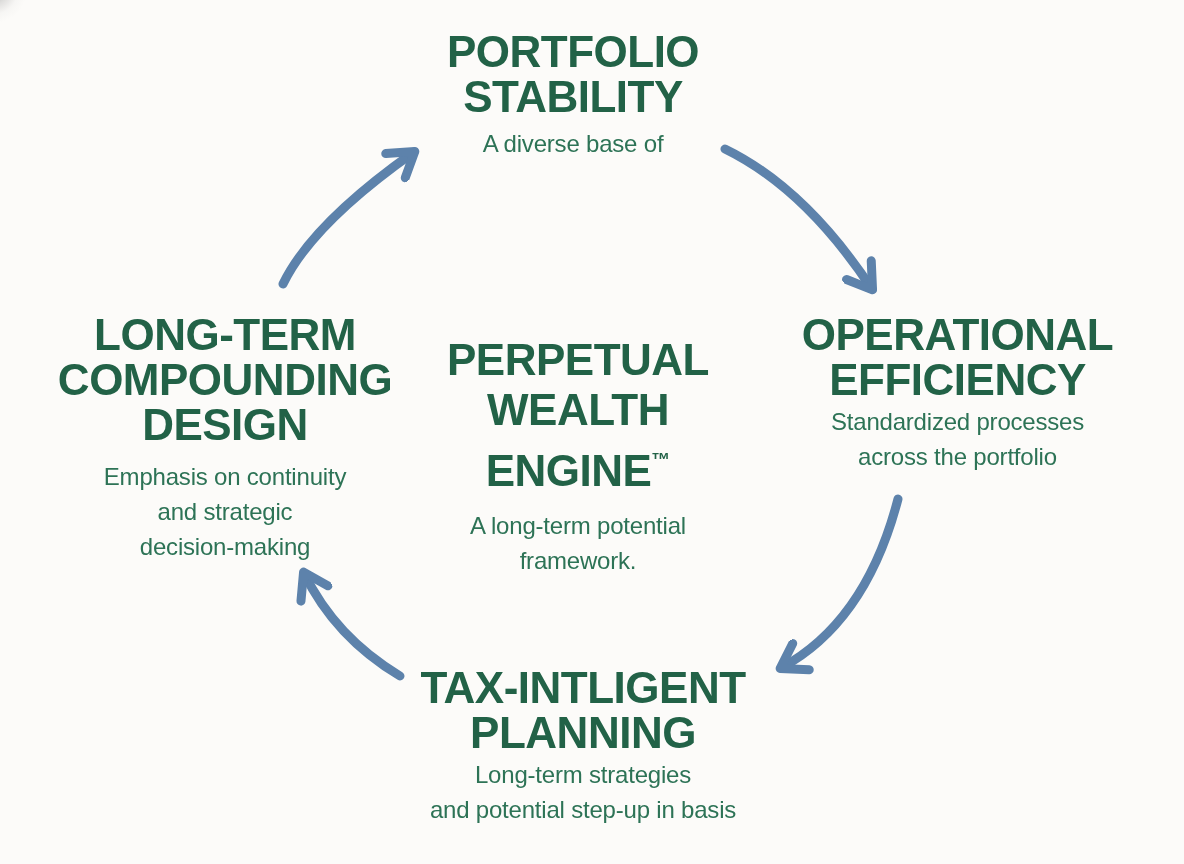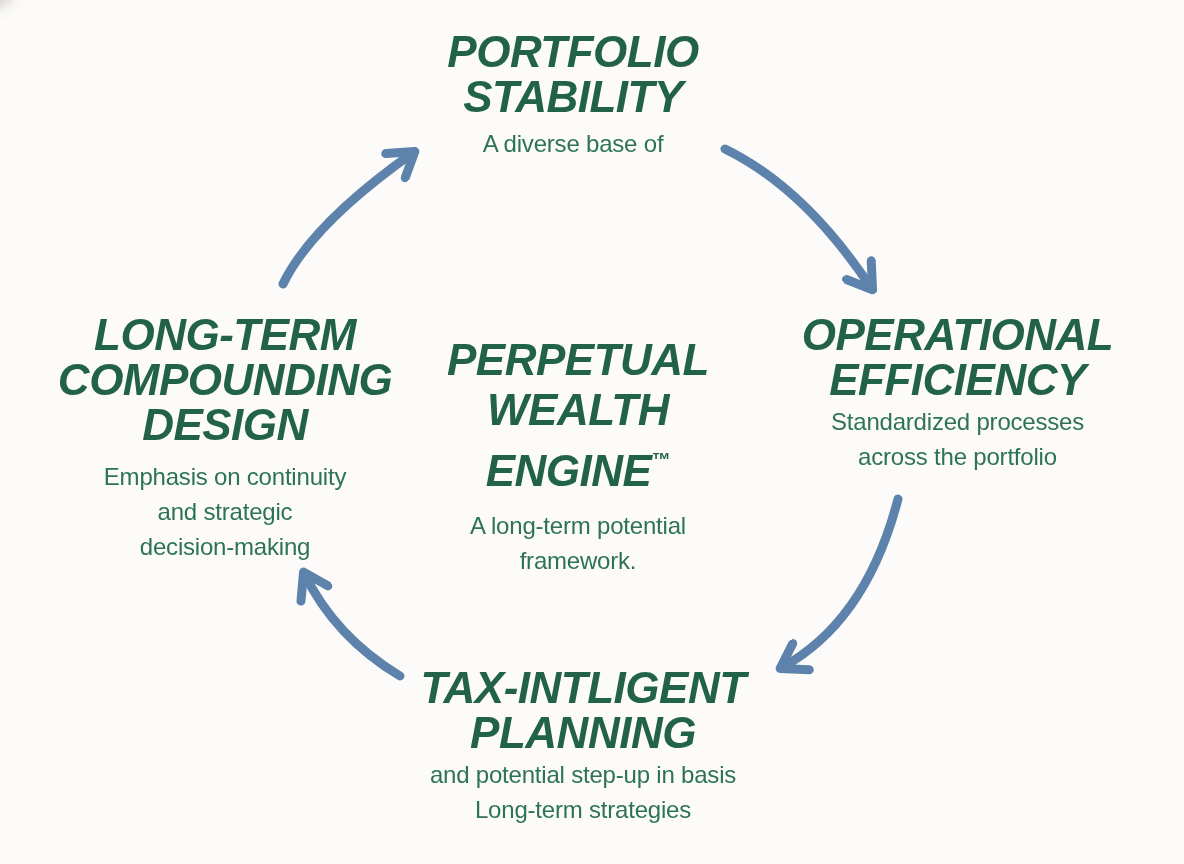--- a/index.html
+++ b/index.html
@@ -43,21 +43,20 @@
   .node {
     position: absolute;
     text-align: center;
   }
   .node .title {
     color: var(--heading_green);
     font-weight: 700;
     font-size: 44px;
     line-height: 45px;
     letter-spacing: -0.5px;
-    font-style: italic;
   }
   .node .subtitle {
     color: var(--body_green);
     font-weight: 400;
     font-size: 24px;
     line-height: 35px;
     letter-spacing: -0.2px;
   }
   #node-top    { left: 308px; top: 29px;  width: 530px; }
   #node-right  { left: 765px; top: 312px; width: 385px; }
@@ -142,18 +141,18 @@
       <div>framework.</div>
     </div>
   </div>
 
   <div class="node" id="node-bottom">
     <div class="title">
       <div>TAX-INTLIGENT</div>
       <div>PLANNING</div>
     </div>
     <div class="subtitle">
+      <div>Long-term strategies</div>
       <div>and potential step-up in basis</div>
-      <div>Long-term strategies</div>
     </div>
   </div>
 
 </div>
 
 </body></html>

